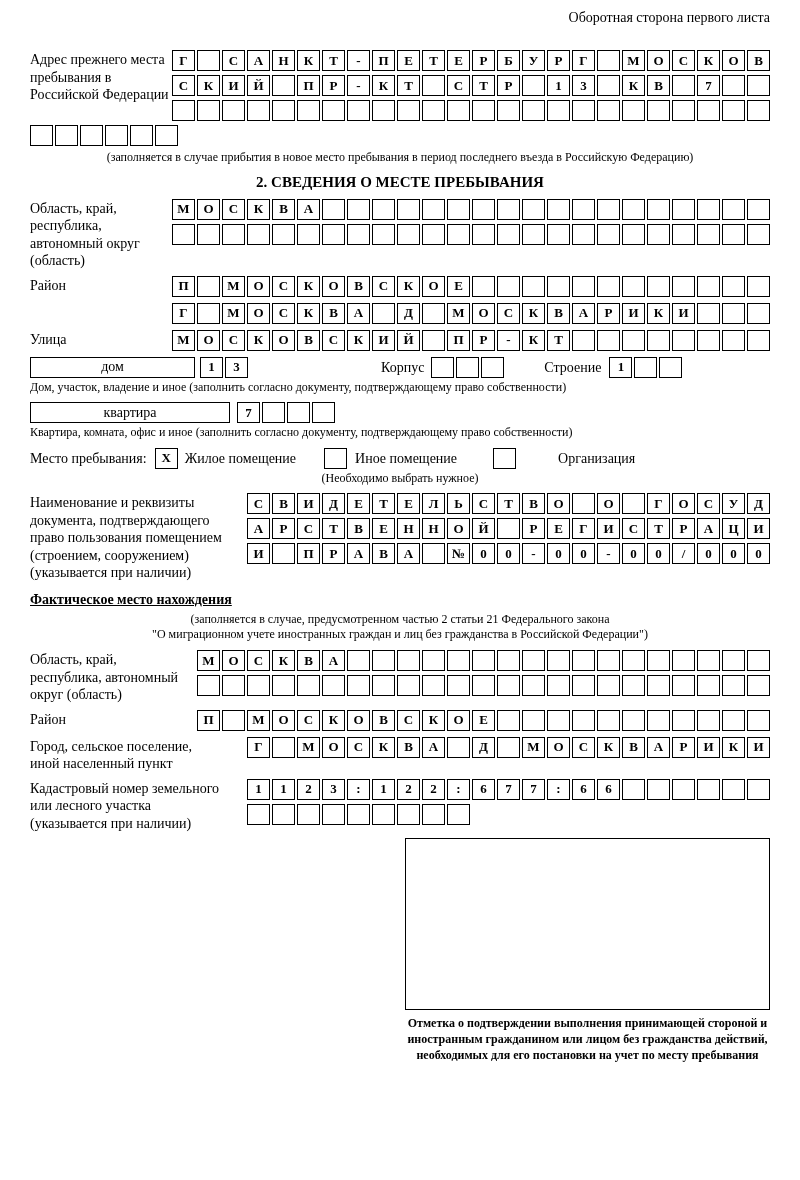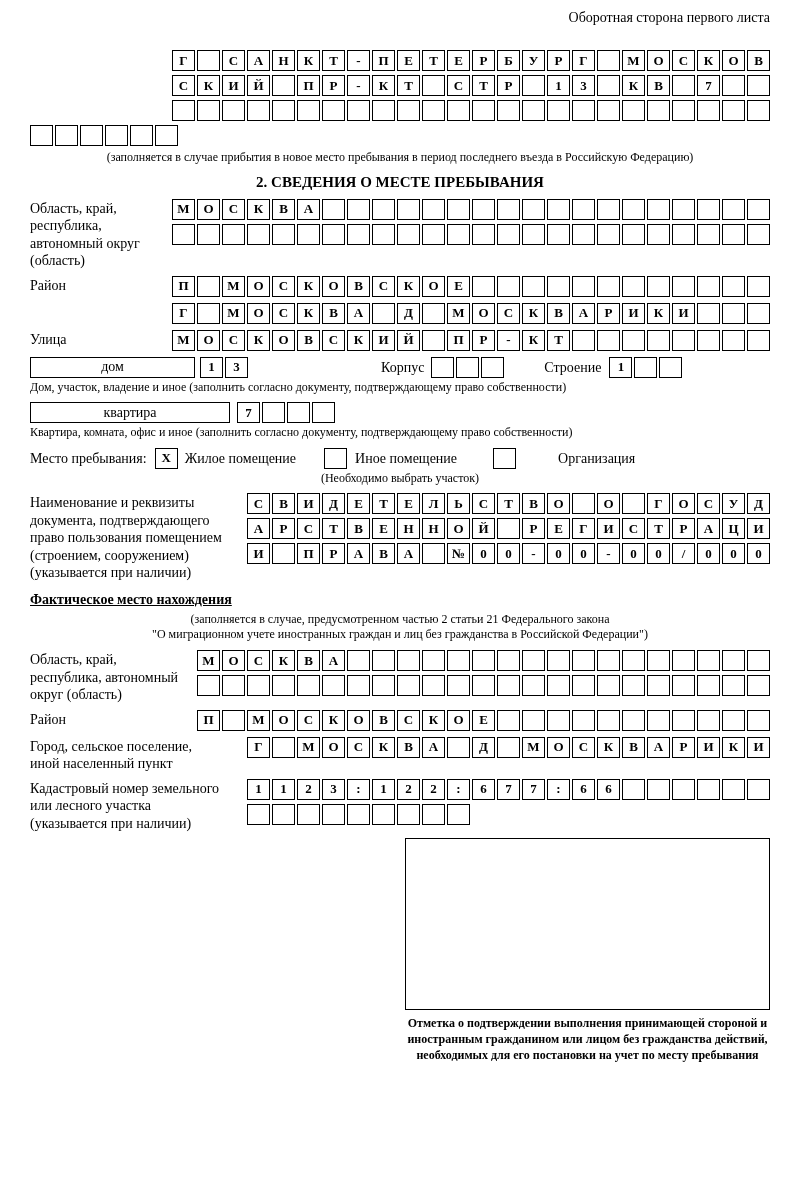--- a/index.html
+++ b/index.html
@@ -37,20 +37,21 @@
   .mb0 { margin-bottom:2px; }
 </style>
 </head>
 <body>
 
 <div class="page">
 
   <div class="hdr">Оборотная сторона первого листа</div>
 
   <div class="frow mb0">
+    <div class="flabel" style="width:140px">Адрес прежнего места пребывания в Российской Федерации</div>
     <div class="cellcol">
       <div class="cellrow">
           <div class="cell">Г</div>
           <div class="cell"></div>
           <div class="cell">С</div>
           <div class="cell">А</div>
           <div class="cell">Н</div>
           <div class="cell">К</div>
           <div class="cell">Т</div>
           <div class="cell">-</div>
@@ -324,21 +325,21 @@
 
   <div class="frow center-v mb0" style="margin-top:4px">
     <div class="flabel">Место пребывания:</div>
     <div class="cell" style="margin-left:8px">X</div>
     <div class="flabel" style="margin-left:7px">Жилое помещение</div>
     <div class="cell" style="margin-left:28px"></div>
     <div class="flabel" style="margin-left:8px">Иное помещение</div>
     <div class="cell" style="margin-left:36px"></div>
     <div class="flabel" style="margin-left:42px">Организация</div>
   </div>
-  <div class="note center">(Необходимо выбрать участок)</div>
+  <div class="note center">(Необходимо выбрать нужное)</div>
 
   <div class="frow" style="margin-top:4px">
     <div class="flabel" style="width:230px">Наименование и реквизиты документа, подтверждающего право пользования помещением (строением, сооружением) (указывается при наличии)</div>
     <div class="cellcol">
       <div class="cellrow">
           <div class="cell">С</div>
           <div class="cell">В</div>
           <div class="cell">И</div>
           <div class="cell">Д</div>
           <div class="cell">Е</div>

